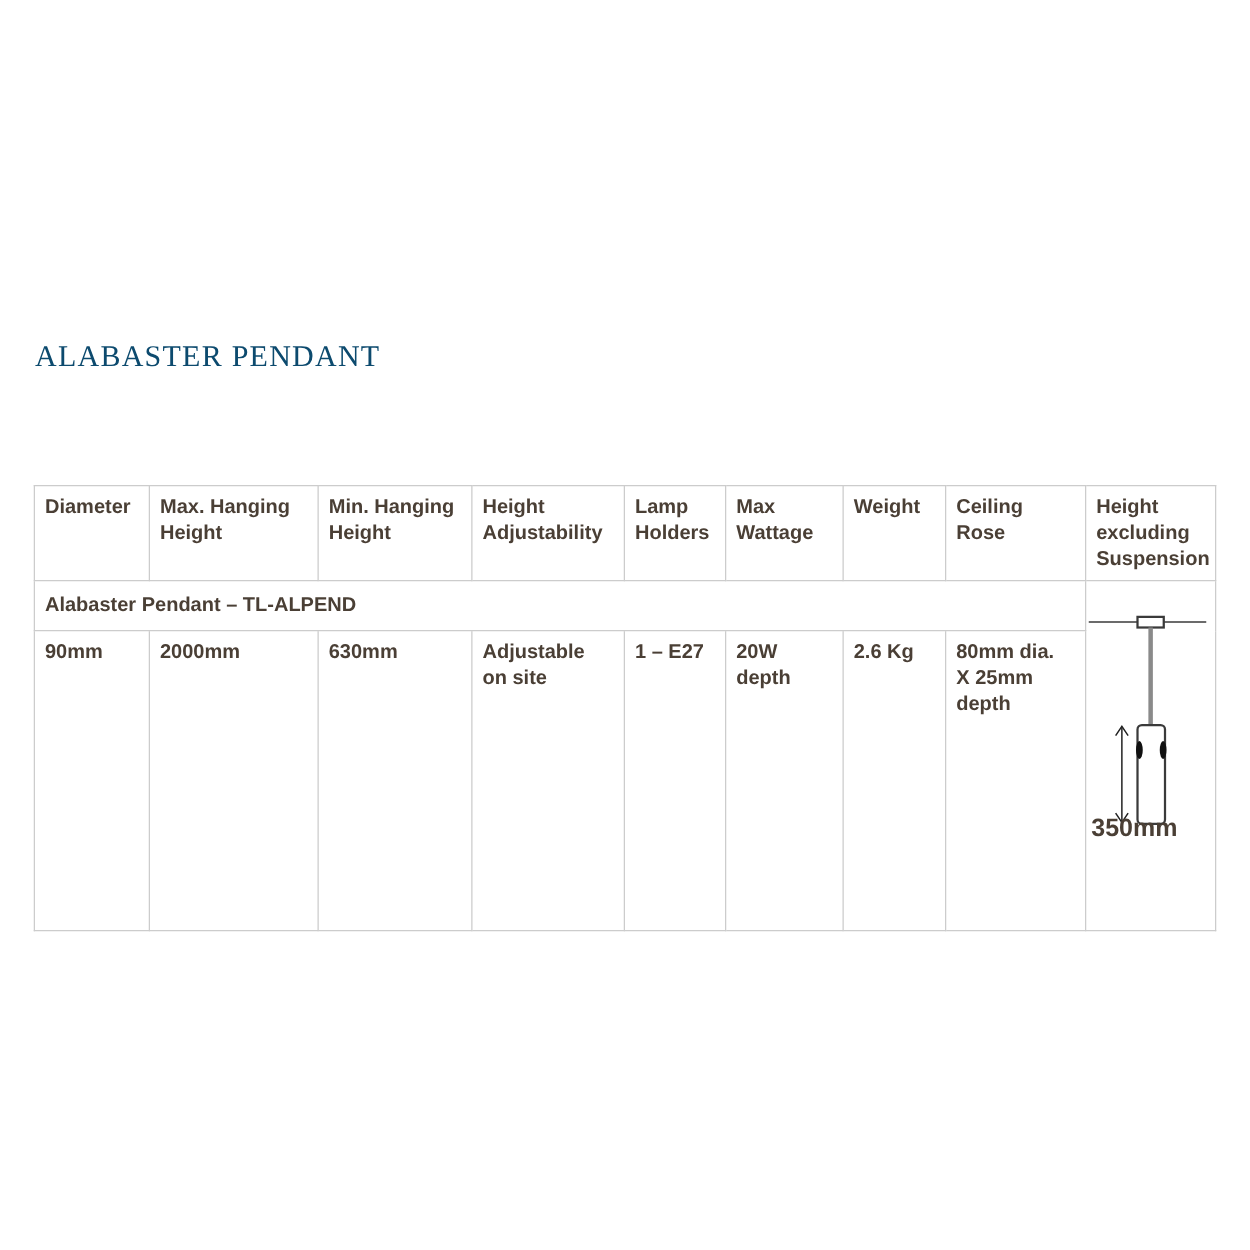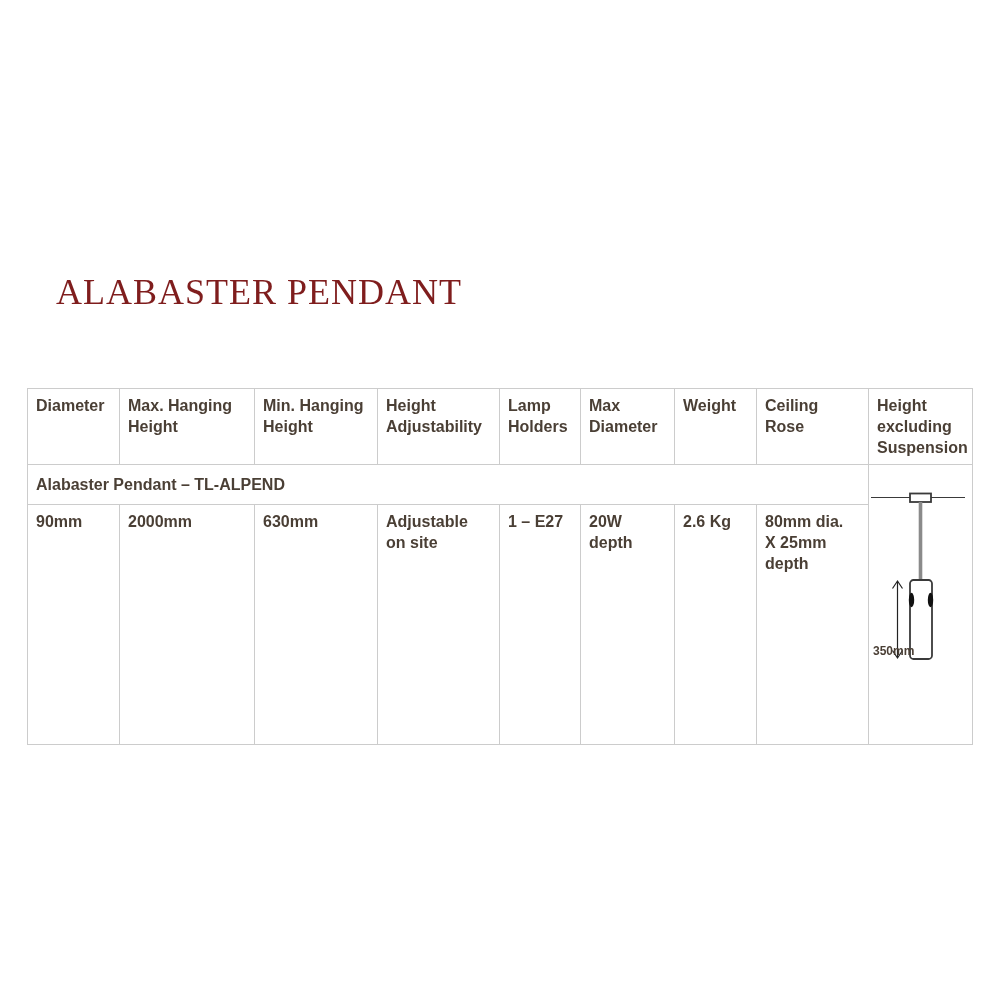--- a/index.html
+++ b/index.html
@@ -12,26 +12,25 @@
     font-family: "Liberation Sans", sans-serif;
     color: #4a3f35;
     overflow: hidden;
   }
   .page-title {
     position: absolute;
     left: 28px;
     top: 274px;
     font-family: "Liberation Serif", serif;
     font-weight: normal;
-    font-size: 36px;
+    font-size: 24px;
     line-height: 1;
     letter-spacing: 1px;
-    color: #7f1d1d;
+    color: #0c4a6e;
     white-space: nowrap;
-    margin-left: 28px;
   }
   .model-line {
     position: absolute;
     left: 27px;
     top: 337px;
     font-family: "Liberation Serif", serif;
     font-weight: normal;
     font-size: 29px;
     line-height: 1;
     letter-spacing: 0.5px;
@@ -75,22 +74,22 @@
   }
   td.diagram-cell {
     padding: 0;
     position: relative;
     vertical-align: top;
   }
   td.diagram-cell svg { display: block; }
   .dim-label {
     position: absolute;
     left: 4px;
-    top: 176px;
-    font-size: 12px;
+    top: 188px;
+    font-size: 20px;
     line-height: 21px;
     color: #4a3f35;
     white-space: nowrap;
   }
 </style>
 </head>
 <body>
 
 <div class="page">
 
@@ -113,21 +112,21 @@
         <th>Diameter</th>
         <th>Max. Hanging
 Height</th>
         <th>Min. Hanging
 Height</th>
         <th>Height
 Adjustability</th>
         <th>Lamp
 Holders</th>
         <th>Max
-Diameter</th>
+Wattage</th>
         <th>Weight</th>
         <th>Ceiling
 Rose</th>
         <th>Height
 excluding
 Suspension</th>
       </tr>
     </thead>
     <tbody>
       <tr class="group-row">

